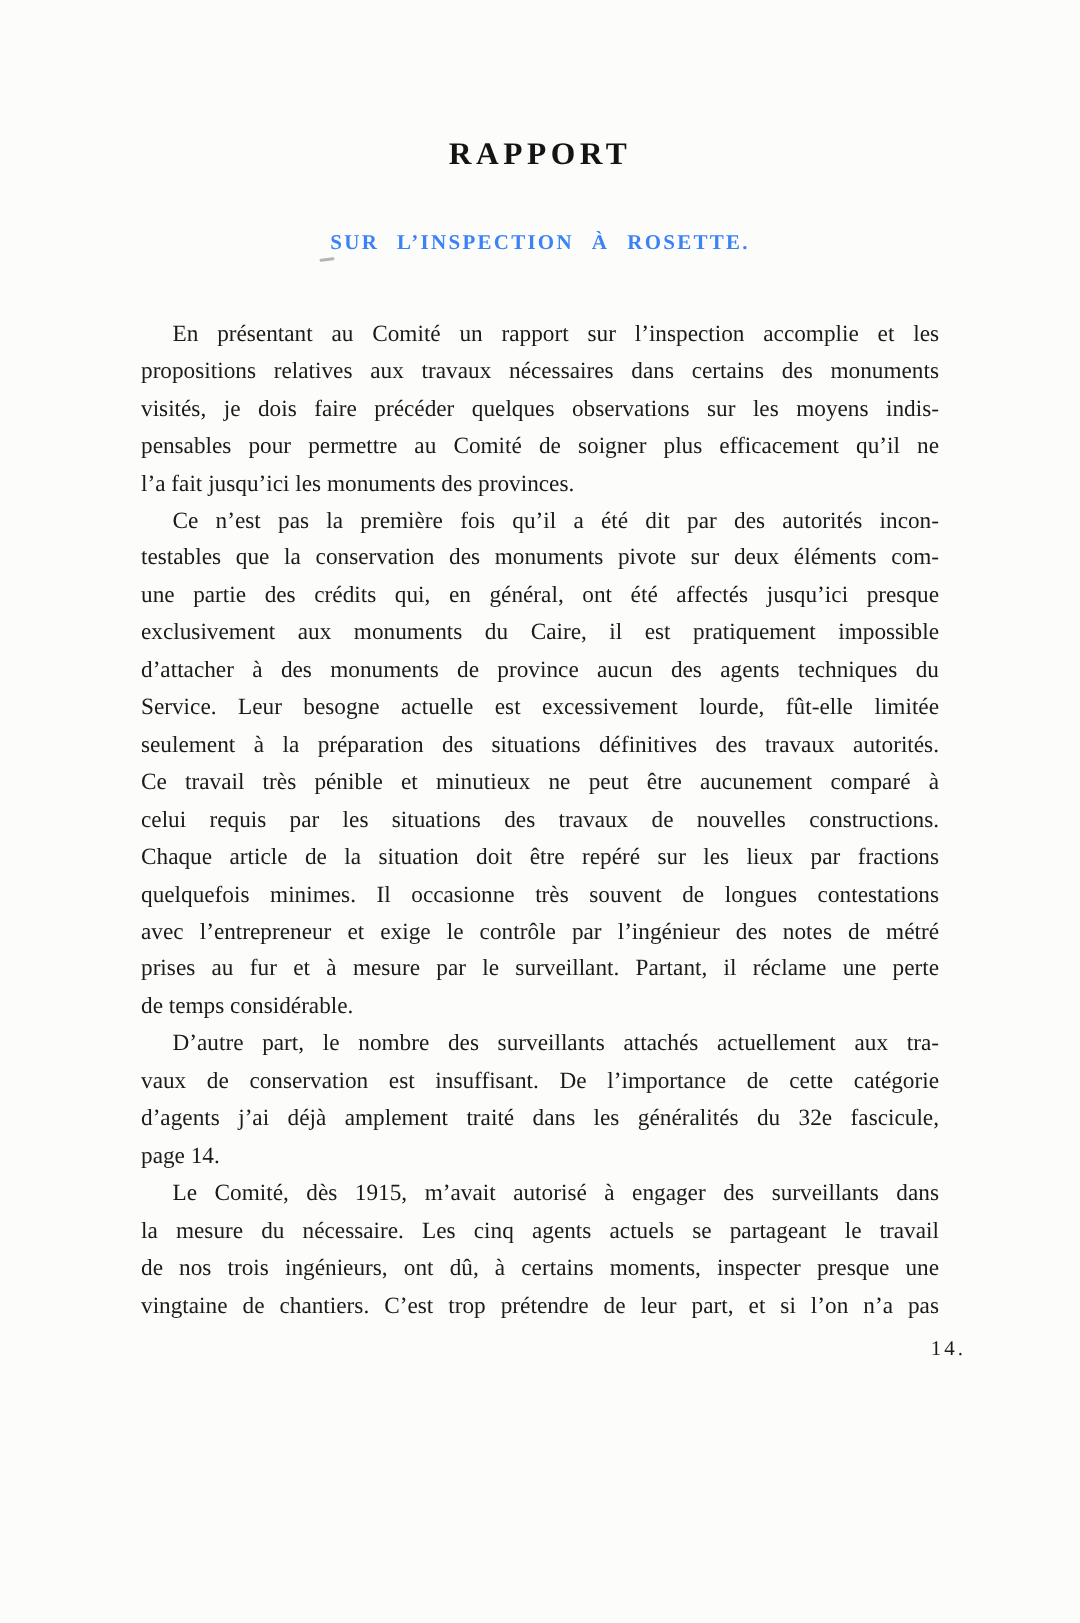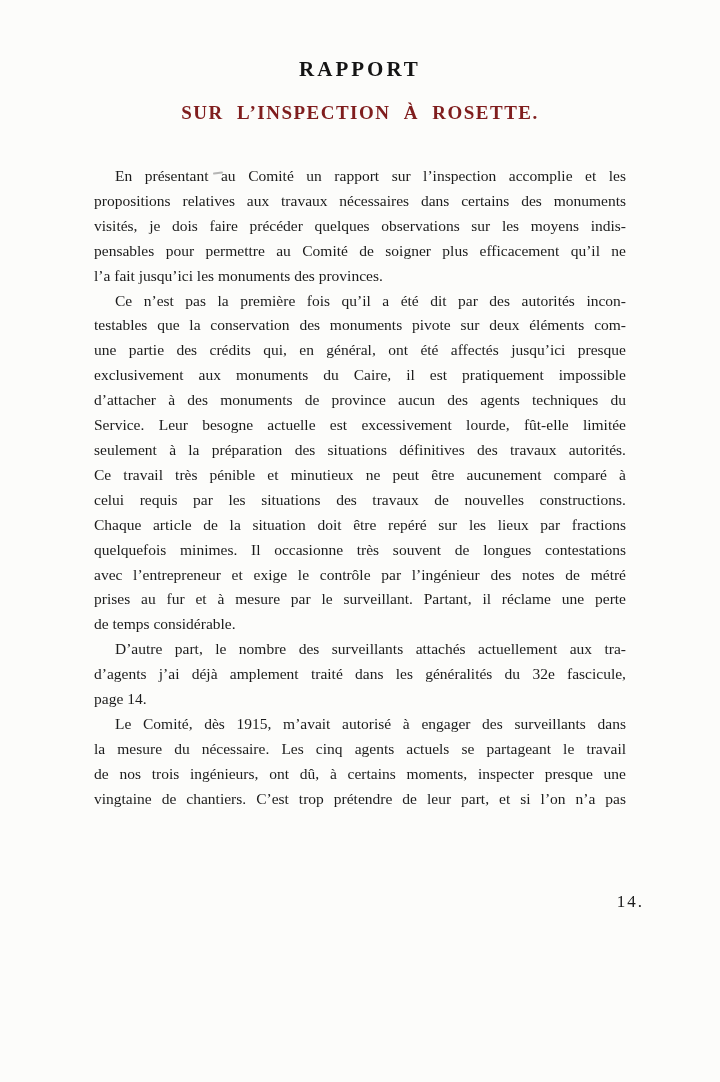--- a/index.html
+++ b/index.html
@@ -14,36 +14,36 @@
     position: relative;
     width: 720px;
     height: 1082px;
     background: #fcfcfa;
     overflow: hidden;
     font-family: "Liberation Serif", "DejaVu Serif", serif;
     color: #1b1b1b;
   }
 
   .title {
-    padding-top: 57px;
+    padding-top: 90px;
     text-align: center;
     font-size: 21px;
     font-weight: bold;
     letter-spacing: 3px;
     color: #141414;
   }
 
   .subtitle {
-    margin-top: 20px;
+    margin-top: 40px;
     text-align: center;
-    font-size: 19px;
+    font-size: 14px;
     font-weight: bold;
     letter-spacing: 1.5px;
     word-spacing: 7px;
-    color: #7f1d1d;
+    color: #3b82f6;
   }
 
   .print-artifact {
     position: absolute;
     top: 172px;
     left: 213px;
     width: 10px;
     height: 2px;
     background: #8f8f8f;
     opacity: 0.65;
@@ -67,21 +67,21 @@
   }
 
   .line.first { text-indent: 21px; }
 
   .line.last-left { text-align-last: left; }
 
   .signature-mark {
     position: absolute;
     top: 892px;
     right: 76px;
-    font-size: 17px;
+    font-size: 14px;
     letter-spacing: 2px;
     color: #1b1b1b;
   }
 </style>
 </head>
 <body>
 
 <div class="page">
 
   <h1 class="title">RAPPORT</h1>
@@ -109,20 +109,21 @@
         <div class="line">Ce travail très pénible et minutieux ne peut être aucunement comparé à</div>
         <div class="line">celui requis par les situations des travaux de nouvelles constructions.</div>
         <div class="line">Chaque article de la situation doit être repéré sur les lieux par fractions</div>
         <div class="line">quelquefois minimes. Il occasionne très souvent de longues contestations</div>
         <div class="line">avec l’entrepreneur et exige le contrôle par l’ingénieur des notes de métré</div>
         <div class="line">prises au fur et à mesure par le surveillant. Partant, il réclame une perte</div>
         <div class="line last-left">de temps considérable.</div>
       </div>
       <div class="paragraph">
         <div class="line first">D’autre part, le nombre des surveillants attachés actuellement aux tra-</div>
+        <div class="line">vaux de conservation est insuffisant. De l’importance de cette catégorie</div>
         <div class="line">d’agents j’ai déjà amplement traité dans les généralités du 32e fascicule,</div>
         <div class="line last-left">page 14.</div>
       </div>
       <div class="paragraph">
         <div class="line first">Le Comité, dès 1915, m’avait autorisé à engager des surveillants dans</div>
         <div class="line">la mesure du nécessaire. Les cinq agents actuels se partageant le travail</div>
         <div class="line">de nos trois ingénieurs, ont dû, à certains moments, inspecter presque une</div>
         <div class="line">vingtaine de chantiers. C’est trop prétendre de leur part, et si l’on n’a pas</div>
       </div>
     </div>

